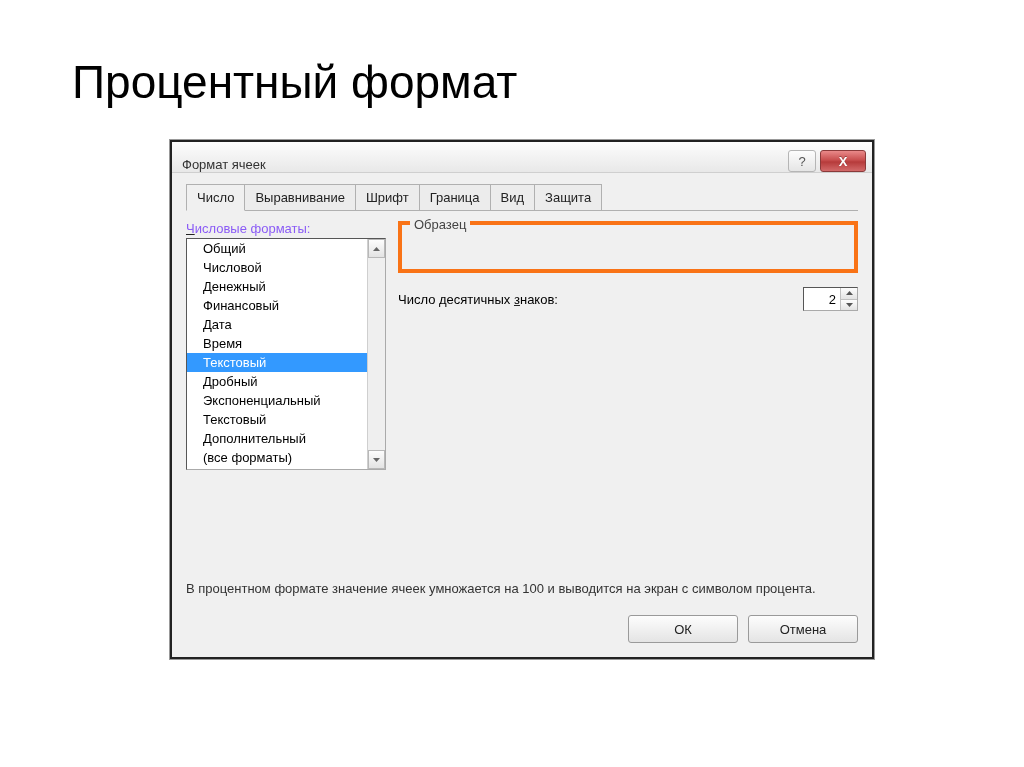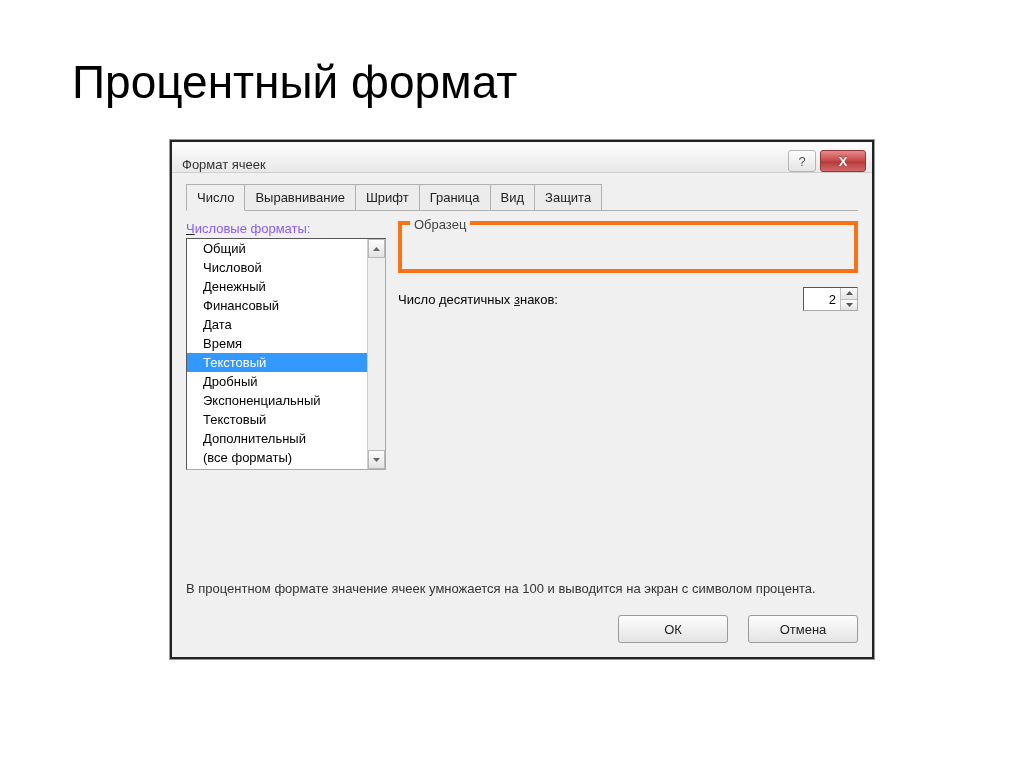--- a/index.html
+++ b/index.html
@@ -209,21 +209,21 @@
     font-size: 13px;
     color: #333;
     line-height: 17px;
     margin-top: 110px;
     padding-right: 20px;
   }
 
   .button-row {
     display: flex;
     justify-content: flex-end;
-    gap: 20px;
+    gap: 10px;
     margin-top: 18px;
   }
   .btn {
     min-width: 80px;
     height: 26px;
     border: 1px solid #9a9a9a;
     border-radius: 3px;
     background: linear-gradient(to bottom,#fdfdfd,#e4e4e4);
     font-size: 13px;
     color: #222;

